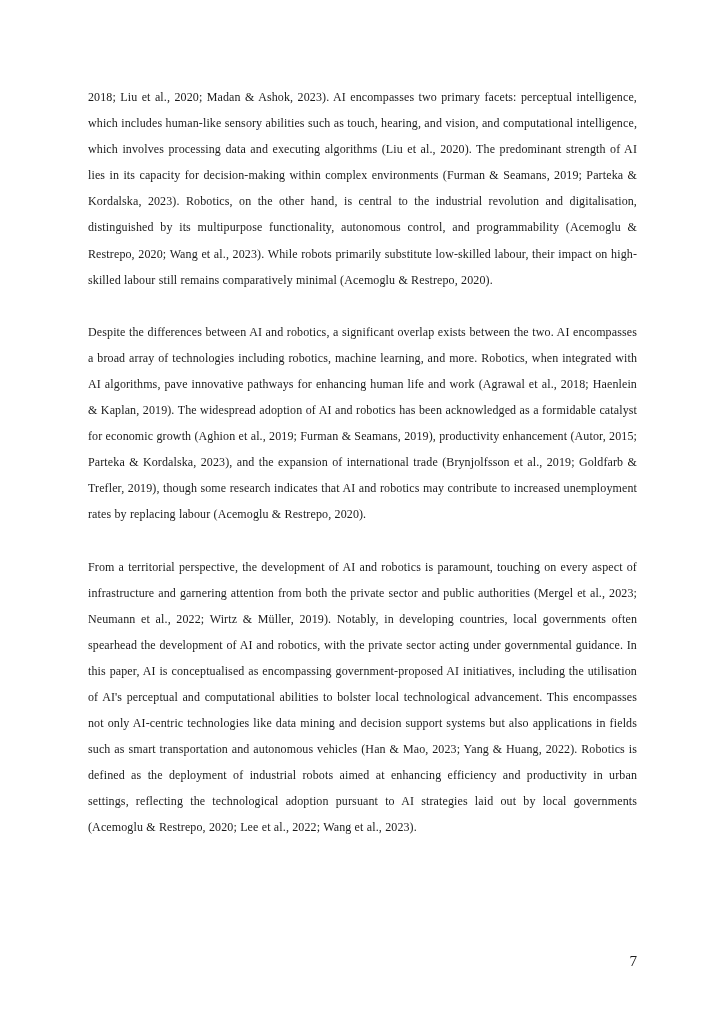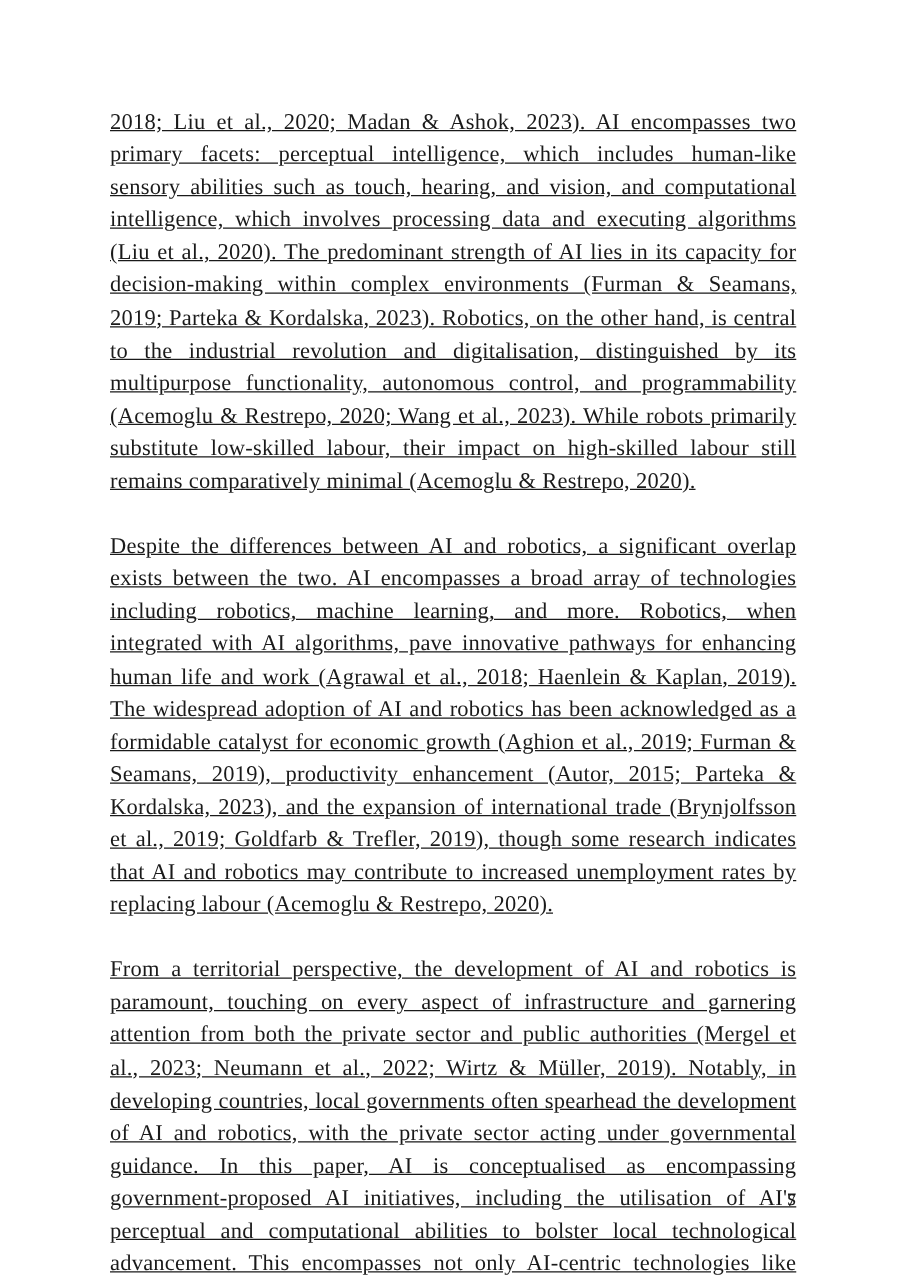--- a/index.html
+++ b/index.html
@@ -19,30 +19,29 @@
     overflow: hidden;
     box-sizing: border-box;
   }
   .content {
     position: absolute;
     left: 88px;
     top: 84px;
     width: 549px;
   }
   .para {
-    font-size: 18px;
+    font-size: 12px;
     line-height: 26.1px;
     text-align: justify;
     text-justify: inter-word;
     margin: 0 0 26px 0;
     hyphens: none;
     -webkit-hyphens: none;
     letter-spacing: 0.01em;
     word-spacing: 0.01em;
-    text-decoration: underline;
   }
   .para:last-of-type {
     margin-bottom: 0;
   }
   
   .page-number {
     position: absolute;
     left: 88px;
     top: 948px;
     width: 549px;

